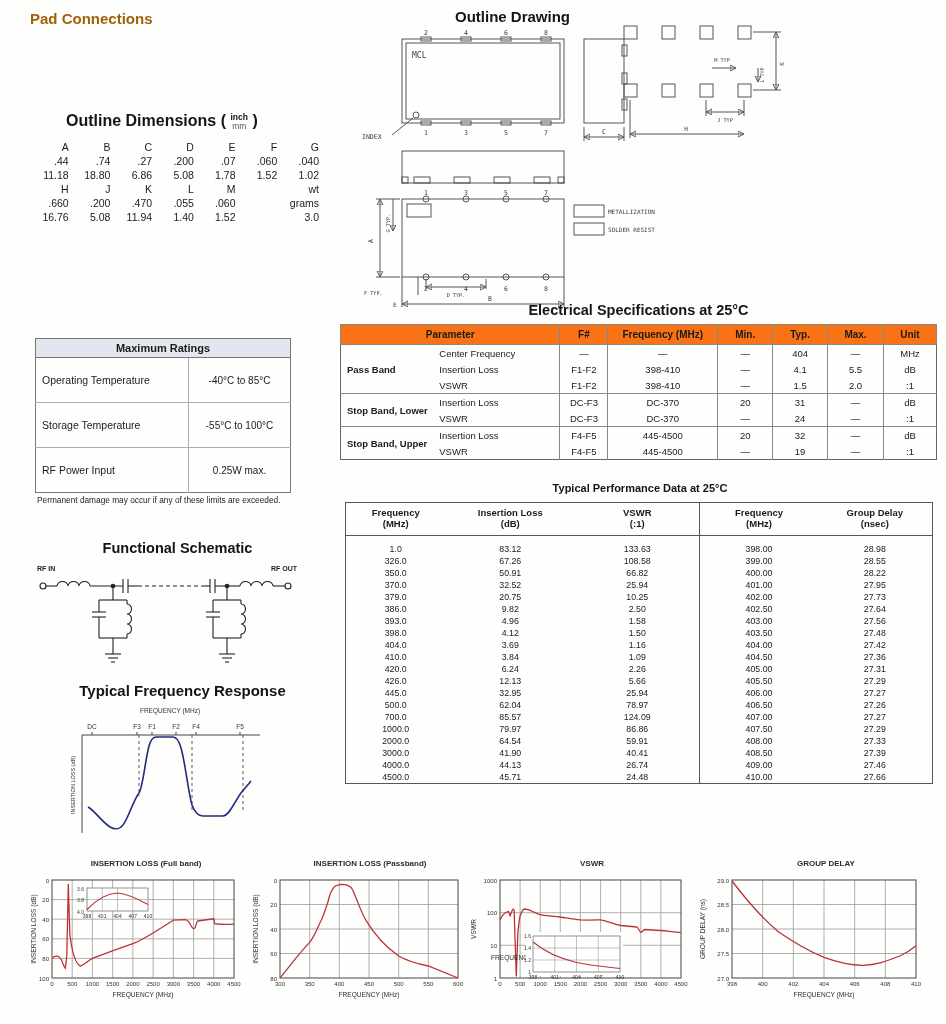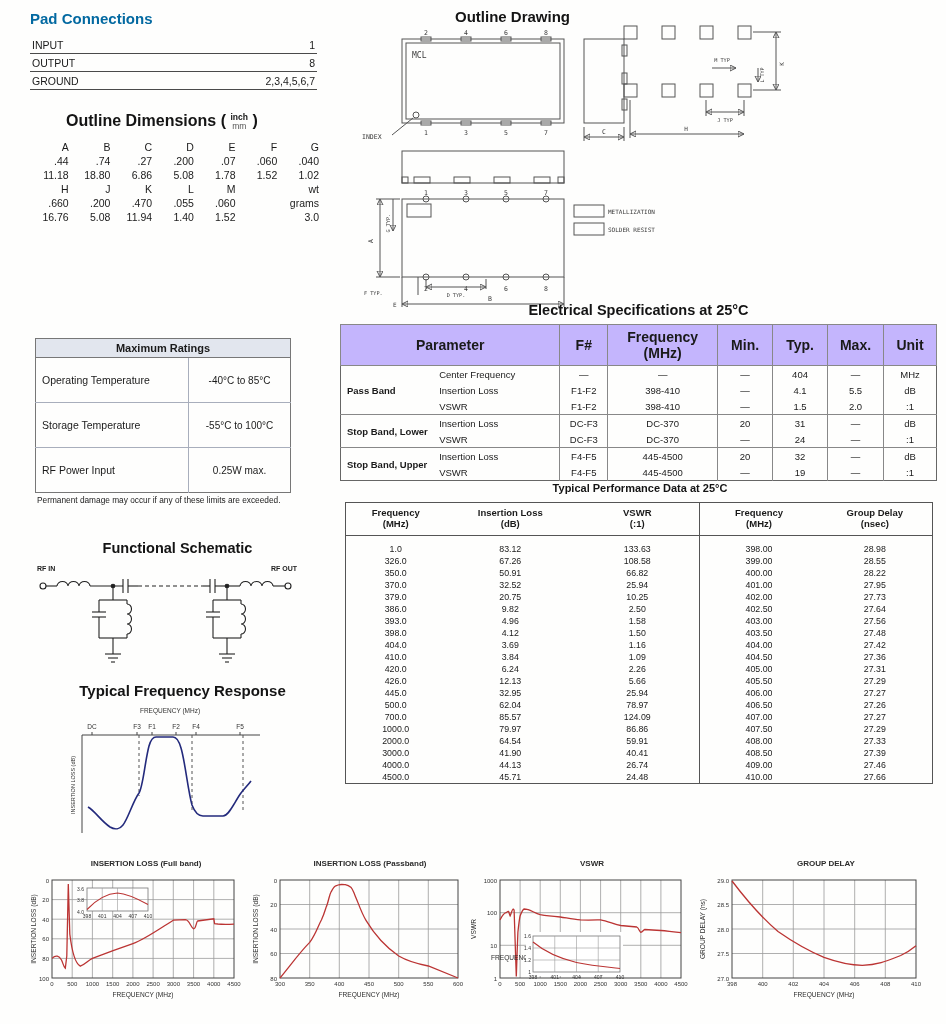--- a/index.html
+++ b/index.html
@@ -1,19 +1,19 @@
 <!DOCTYPE html>
 <html><head>
 <meta charset="utf-8">
 <style>
   html,body{margin:0;padding:0;background:#fff;}
   .page{position:relative;width:946px;height:1024px;background:#fefefd;
         font-family:"Liberation Sans",sans-serif;color:#1a1a1a;overflow:hidden;}
   section{position:absolute;}
-  .h-blue{margin:0;font-size:15px;font-weight:bold;color:#0369a1;}
+  .h-blue{margin:0;font-size:15px;font-weight:bold;color:#a16207;}
   .h-black{margin:0;font-size:15px;font-weight:bold;color:#141414;}
   .h-center{text-align:center;}
   .h-serif{margin:0;font-size:12.5px;font-weight:bold;text-decoration:underline;
            font-family:"Liberation Serif",serif;}
   
   .padconn{width:287px;border-collapse:collapse;margin-top:9px;}
   .padconn td{font-size:10.5px;padding:3px 2px 2px;border-bottom:1.6px solid #4a4a4a;}
   .padconn td:last-child{text-align:right;}
   
   .odim{width:292px;border-collapse:collapse;margin-top:10px;}
@@ -22,21 +22,21 @@
         text-align:center;font-weight:bold;}
   
   .maxr{width:256px;border-collapse:collapse;border:1.2px solid #777;}
   .maxr th{background:#e2e6ee;font-size:11px;padding:3px;border-bottom:1.2px solid #777;}
   .maxr td{font-size:10.5px;padding:16px 6px;border-bottom:1px solid #a8aebc;}
   .maxr tr:last-child td{border-bottom:none;}
   .maxr td+td{border-left:1px solid #a8aebc;text-align:center;font-size:10px;}
   .note{font-size:8.3px;margin:2px 0 0 2px;color:#222;}
   
   .espec{width:597px;border-collapse:collapse;border:1.3px solid #666;margin-top:6px;}
-  .espec th{background:#c4b5fd;border:1px solid #888;padding:4px 9px;font-size:14px;}
+  .espec th{background:#f97316;border:1px solid #888;padding:4px 9px;font-size:10px;}
   .espec td{padding:2.5px 4px;text-align:center;font-size:9.5px;}
   .espec td.grp{font-weight:bold;text-align:left;padding-left:6px;}
   .espec td.pn{text-align:left;padding-left:4px;}
   .espec td.vb{border-left:1px solid #888;}
   .espec tr.gs td{border-top:1px solid #888;}
   
   .perf{width:588px;border-collapse:collapse;border:1.3px solid #555;margin-top:8px;}
   .perf th{font-size:9.5px;padding:4px 2px 6px;border-bottom:1.3px solid #555;}
   .perf th:nth-child(3),.perf td:nth-child(3){border-right:1.3px solid #555;}
   .perf td{font-size:8.8px;text-align:center;padding:0 2px;height:12px;}
@@ -48,36 +48,20 @@
   .ctitle{font-size:8px;font-weight:bold;fill:#2c2c2c;}
   .alab{font-size:6.6px;fill:#2c2c2c;}
 </style>
 </head>
 <body>
 
 <div class="page">
 
   <section style="left:30px;top:10px;width:292px;">
     <h2 class="h-blue">Pad Connections</h2>
-    <table class="padconn">
-      <tbody>
-          <tr>
-            <td>INPUT</td>
-            <td>1</td>
-          </tr>
-          <tr>
-            <td>OUTPUT</td>
-            <td>8</td>
-          </tr>
-          <tr>
-            <td>GROUND</td>
-            <td>2,3,4,5,6,7</td>
-          </tr>
-        </tbody>
-    </table>
   </section>
 
   <section style="left:30px;top:112px;width:300px;">
     <h2 class="h-black" style="font-size:16px;margin-left:36px;">
       <span>Outline Dimensions (</span>
       <span class="frac">
         <span style="display:block;">inch</span>
         <span style="display:block;color:#555;font-weight:normal;">mm</span>
       </span>
       <span>)</span>

